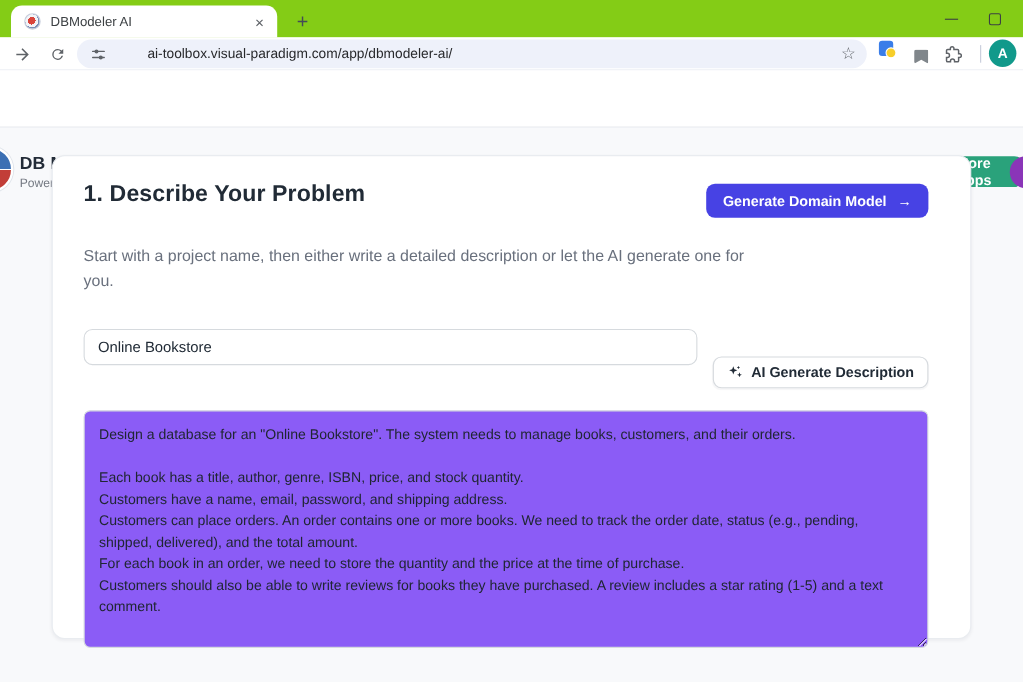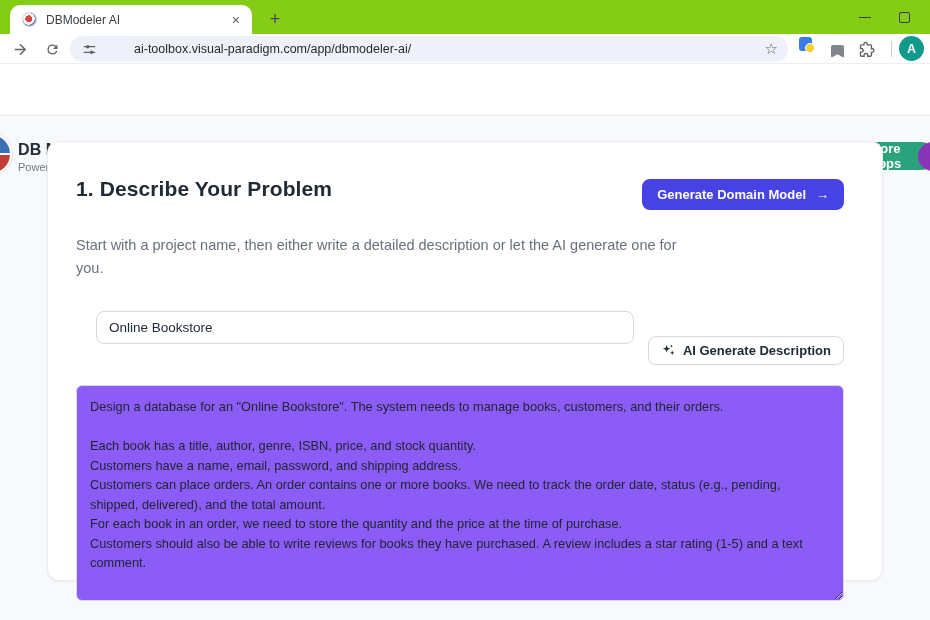--- a/index.html
+++ b/index.html
@@ -56,30 +56,30 @@
   .moreapps { position:absolute; left:840px; top:78px; height:28px; padding:0 15px; background:#2aa27b;
     color:#fff; font-size:13px; font-weight:700; border:none; border-radius:8px; cursor:pointer;
     display:flex; align-items:center; font-family:inherit; }
   .p-avatar { position:absolute; left:918px; top:78px; width:29px; height:29px; border-radius:50%;
     background:#8a35b8; }
 
   
   .card { position:absolute; left:47px; top:141px; width:836px; height:440px; background:#fff;
     border:1px solid #e9ecf0; border-radius:12px; box-shadow:0 1px 3px rgba(16,24,40,.05);
     padding:23px 38px 0 28px; }
-  .card-toprow { display:flex; justify-content:space-between; align-items:flex-start;margin-top:12px; }
+  .card-toprow { display:flex; justify-content:space-between; align-items:flex-start; }
   .h1 { font-size:21px; font-weight:800; color:#212b36; letter-spacing:.1px; }
   .gen-btn { background:#4742e4; color:#fff; border:none; border-radius:8px; padding:8px 15px;
     font-size:13px; font-weight:700; font-family:inherit; cursor:pointer; display:flex;
     align-items:center; gap:10px; margin-top:2px; }
   .subtitle { margin-top:24px; max-width:610px; font-size:14.5px; line-height:23px; color:#69707d; }
   .label { margin-top:26px; font-size:13.5px; font-weight:700; color:#3a4250; }
   .inputrow { margin-top:9px; display:flex; align-items:center; gap:14px; }
   .txtinput { flex:1; height:33px; border:1px solid #d6dade; border-radius:8px; padding:4px 12px;
-    font-size:13.5px; color:#212b36; font-family:inherit; background:#fff; outline:none;margin-left:20px; }
+    font-size:13.5px; color:#212b36; font-family:inherit; background:#fff; outline:none; }
   .ai-btn { height:29px; padding:0 12px; background:#fff; border:1px solid #d6dade; border-radius:8px;
     font-size:13px; font-weight:700; color:#212b36; font-family:inherit; cursor:pointer;
     display:flex; align-items:center; gap:7px; white-space:nowrap; box-shadow:0 1px 1px rgba(16,24,40,.04);margin-top:47px; }
   .desc { margin-top:20px; width:100%; height:216px; border:1px solid #d6dade; border-radius:6px;
     padding:11px 13px; font-size:12.8px; line-height:19.5px; color:#202633; font-family:inherit;
     resize:vertical; outline:none; display:block; background:#8b5cf6; }
   svg { display:block; }
 </style>
 </head>
 <body>

